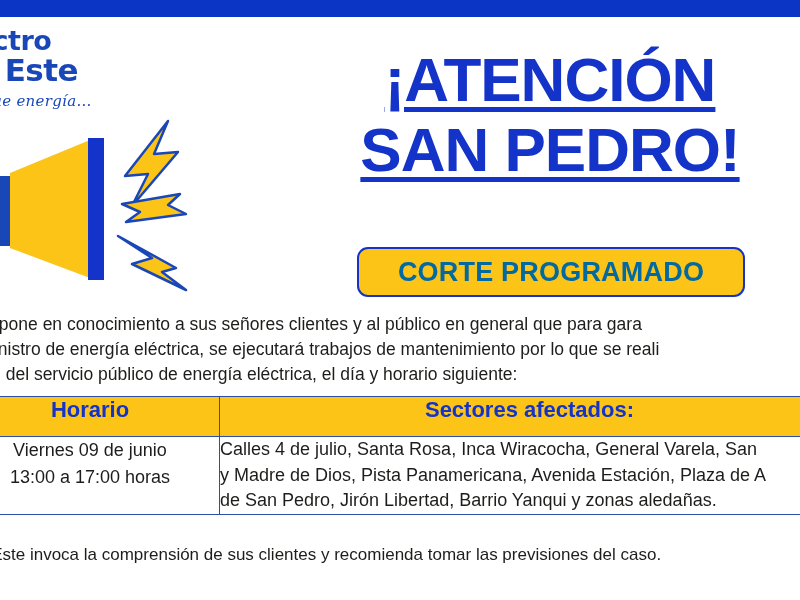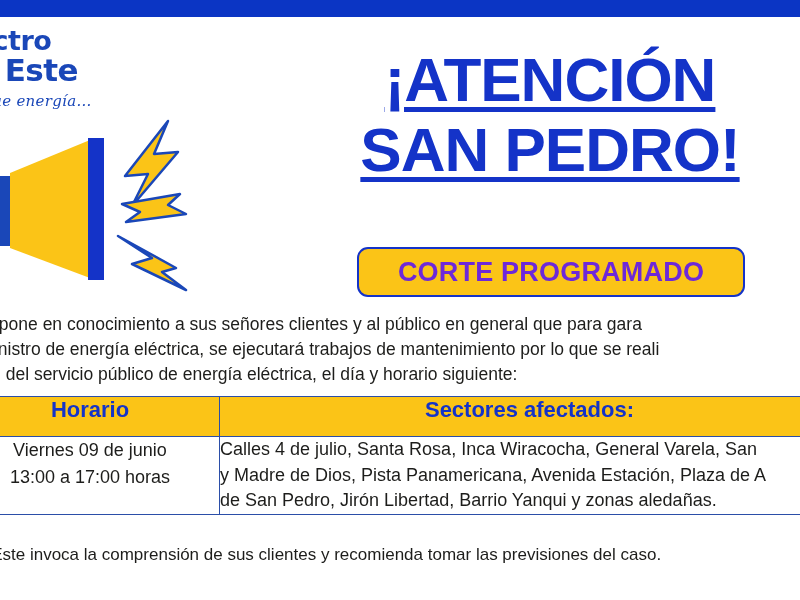--- a/index.html
+++ b/index.html
@@ -107,21 +107,21 @@
     border-radius: 11px;
     display: flex;
     align-items: center;
     justify-content: center;
     box-sizing: border-box;
   }
   .badge-label {
     font-family: "Liberation Sans", sans-serif;
     font-weight: bold;
     font-size: 27px;
-    color: #6d28d9;
+    color: #0369a1;
     letter-spacing: 0.2px;
   }
 
   
   .intro {
     position: absolute;
     left: -78px;
     top: 312px;
     width: 950px;
     font-size: 17.5px;

